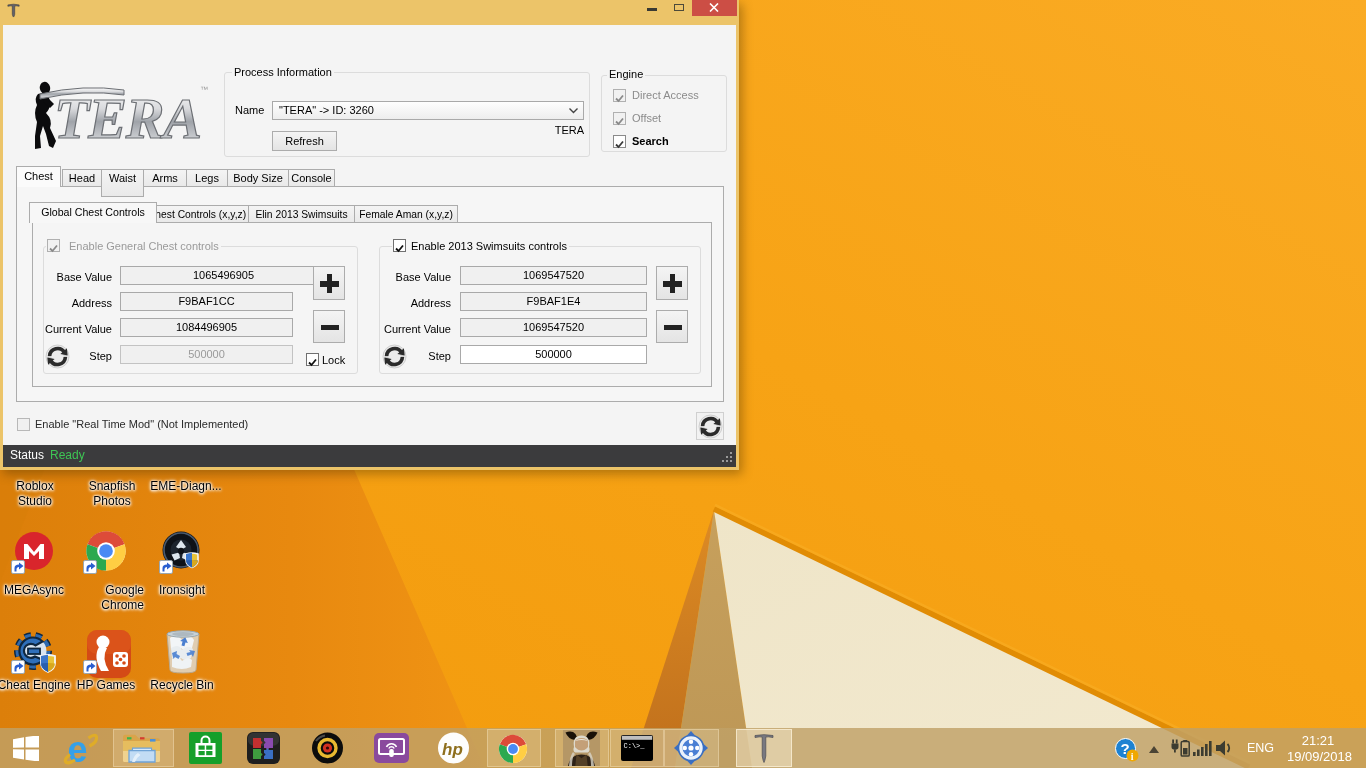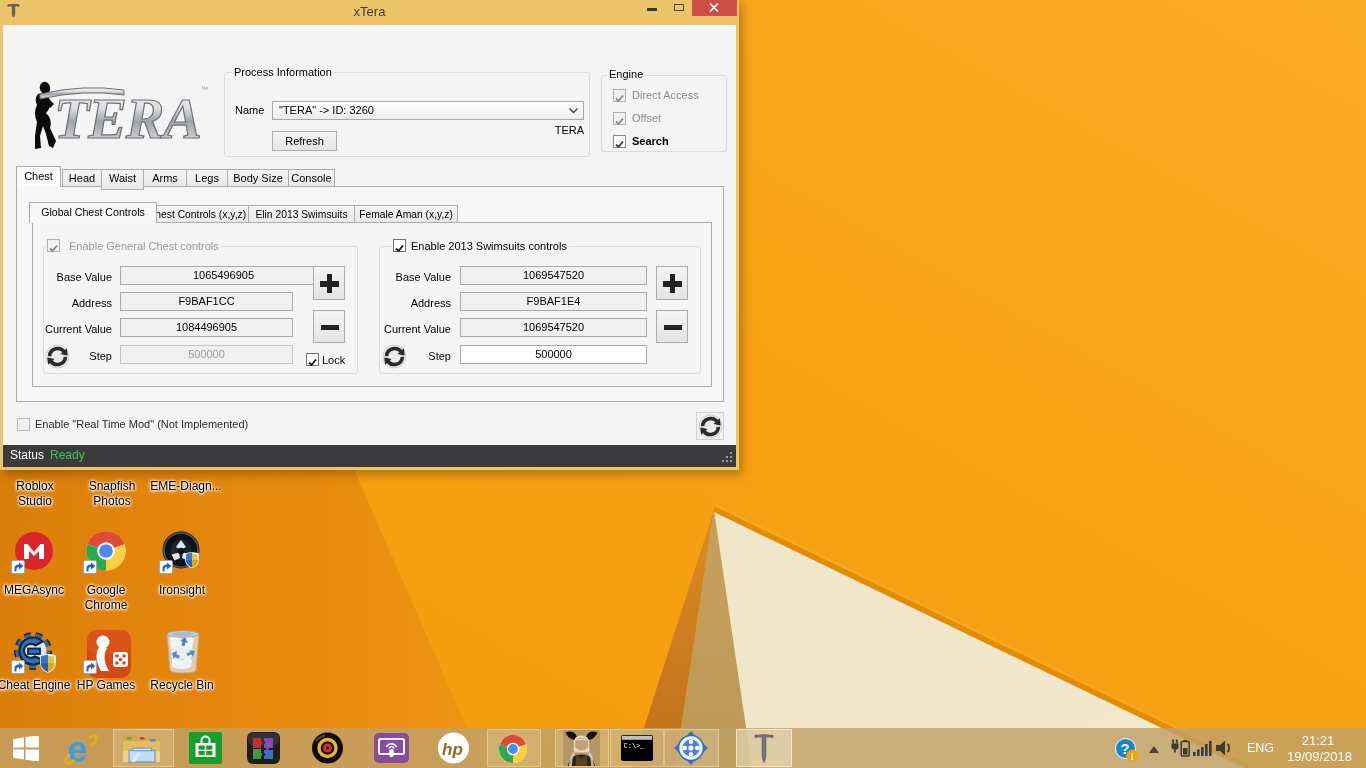--- a/index.html
+++ b/index.html
@@ -122,21 +122,21 @@
       <path d="M11 29 l0 -15 l3.5 0 l6.5 8 l6.5 -8 l3.5 0 l0 15 l-5 0 l0 -8 l-5 5 l-5 -5 l0 8 z" fill="#fff"></path>
     </svg>
     <div class="sc">
           <svg width="11" height="11" viewBox="0 0 11 11">
             <path d="M1.5 9.5 L1.5 6 Q1.5 2.5 6 2.5 L6 0.5 L10.5 4 L6 7.5 L6 5 Q3.5 5 3.5 7.5 L3.5 9.5 Z" fill="#2a5fd0"></path>
           </svg>
         </div>
   </div>
   <div class="lbl" style="margin-top:11px;">MEGAsync</div>
 </div>
-<div class="dicon" style="left:68px; top:530px;">
+<div class="dicon" style="left:68px; top:530px;text-align:right;">
   <div class="img" id="ic-chrome">
     <svg width="42" height="42" viewBox="0 0 30 30">
       <circle cx="15" cy="15" r="14" fill="#fff"></circle>
       <path d="M15,15 L1.8,10.2 A14,14 0 0 1 28.2,10.2 Z" fill="#dd4b39"></path>
       <path d="M15,15 L28.2,10.2 A14,14 0 0 1 15,29 Z" fill="#ffce43"></path>
       <path d="M15,15 L15,29 A14,14 0 0 1 1.8,10.2 Z" fill="#2ca94f"></path>
       <circle cx="15" cy="15" r="6.3" fill="#fff"></circle>
       <circle cx="15" cy="15" r="4.9" fill="#4a8af4"></circle>
     </svg>
     <div class="sc">
@@ -234,21 +234,20 @@
         <path d="M28 24 l6 1 l-2 6 l-1.5 -2.5 l-4 1.5 l-1 -3 l4 -1 z" opacity="0.9"></path>
       </g>
       <ellipse cx="22" cy="8" rx="16" ry="3.2" fill="#c8d2d8" stroke="#9aa8b0" stroke-width="1"></ellipse>
       <ellipse cx="22" cy="8" rx="11" ry="2" fill="#aeb9c0"></ellipse>
     </svg>
   </div>
   <div class="lbl" style="margin-top:6px;">Recycle Bin</div>
 </div>
 
 <div id="win">
-  <div class="titletxt">xTera</div>
 
   <svg class="abs" style="left:6px;top:2px;" width="15" height="17" viewBox="0 0 16 18">
     <path d="M2 3 Q8 1.5 14 3 L14 4.5 Q11 3.8 9.3 4.2 L9.3 13 Q8.8 15.5 8 16 Q7.2 15.5 6.7 13 L6.7 4.2 Q5 3.8 2 4.5 Z" fill="#62626a" stroke="#3a3a40" stroke-width="0.6"></path>
   </svg>
 
   <div class="abs" style="left:647px;top:8px;width:10px;height:2.5px;background:#3a3a33;"></div>
   <div class="abs" style="left:673.5px;top:4px;width:10.5px;height:7px;border:1.3px solid #4d4a3a;"></div>
   <div class="closebtn"></div>
   <svg class="abs" style="left:709px;top:3px;" width="10" height="9" viewBox="0 0 10 9">
     <path d="M1 0.5 L9 8.5 M9 0.5 L1 8.5" stroke="#fff" stroke-width="1.6"></path>
@@ -300,21 +299,21 @@
           <path d="M2 5.5 L4.5 8 L9 2.5" fill="none" stroke="#8a8a8a" stroke-width="1.8"></path>
         </svg></div>
   <div class="gtxt" style="left:632px;top:112px;color:#8b8b8b;">Offset</div>
   <div class="cb" style="left:613px;top:135px;border-color:#8a8a8a;"><svg width="11" height="11" viewBox="0 0 11 11">
           <path d="M2 5.5 L4.5 8 L9 2.5" fill="none" stroke="#3a3a3a" stroke-width="1.8"></path>
         </svg></div>
   <div class="txt" style="left:632px;top:135px;font-weight:bold;">Search</div>
 
   <div class="tabpage" style="left:16px;top:186px;width:708px;height:216px;"></div>
   <div class="tab" style="left:62px;top:169px;width:40px;height:18px;line-height:17px;">Head</div>
-  <div class="tab" style="left:101px;top:169px;width:43px;height:21px;line-height:17px;">Waist</div>
+  <div class="tab" style="left:101px;top:169px;width:43px;height:28px;line-height:17px;">Waist</div>
   <div class="tab" style="left:143px;top:169px;width:44px;height:18px;line-height:17px;">Arms</div>
   <div class="tab" style="left:186px;top:169px;width:42px;height:18px;line-height:17px;">Legs</div>
   <div class="tab" style="left:227px;top:169px;width:62px;height:18px;line-height:17px;">Body Size</div>
   <div class="tab" style="left:288px;top:169px;width:47px;height:18px;line-height:17px;">Console</div>
   <div class="tab tabsel" style="left:16px;top:166px;width:45px;height:21px;line-height:19px;">Chest</div>
 
   <div class="tabpage" style="left:32px;top:222px;width:680px;height:165px;background:#f5f5f5;"></div>
   <div class="tab" style="left:145px;top:205px;width:104px;height:18px;line-height:17px;font-size:10.3px;">Chest Controls (x,y,z)</div>
   <div class="tab" style="left:248px;top:205px;width:107px;height:18px;line-height:17px;font-size:10.3px;">Elin 2013 Swimsuits</div>
   <div class="tab" style="left:354px;top:205px;width:104px;height:18px;line-height:17px;font-size:10.3px;">Female Aman (x,y,z)</div>

